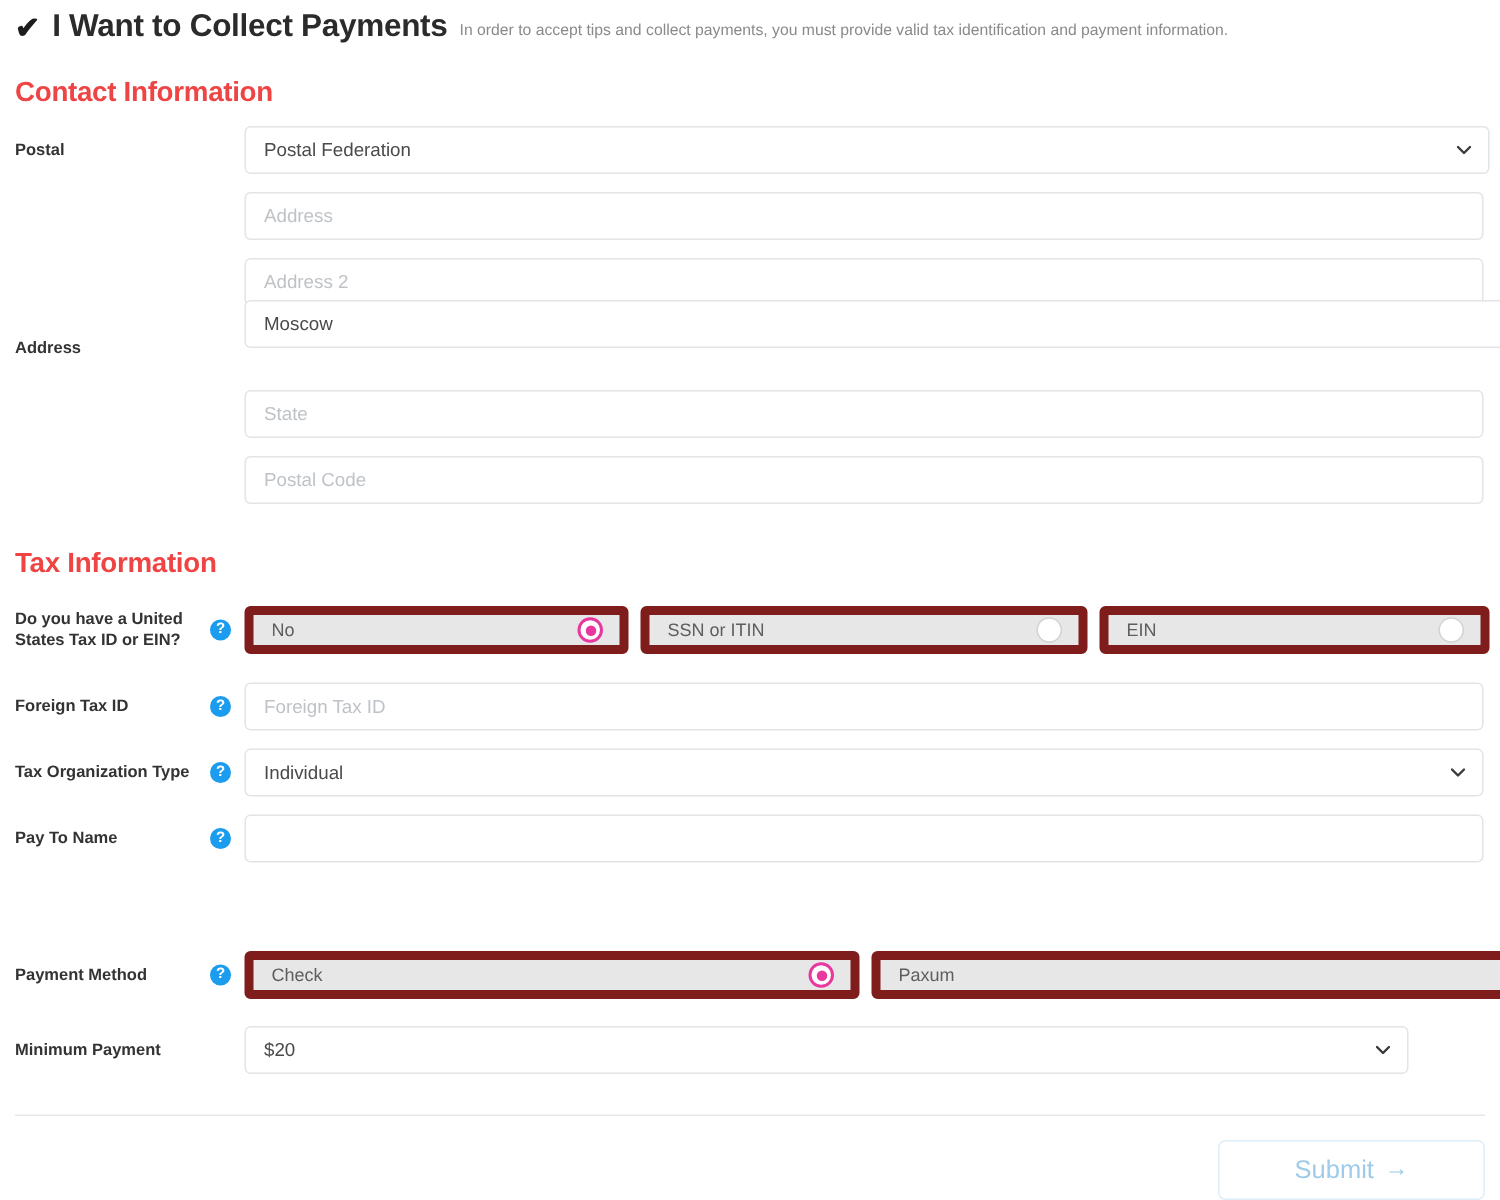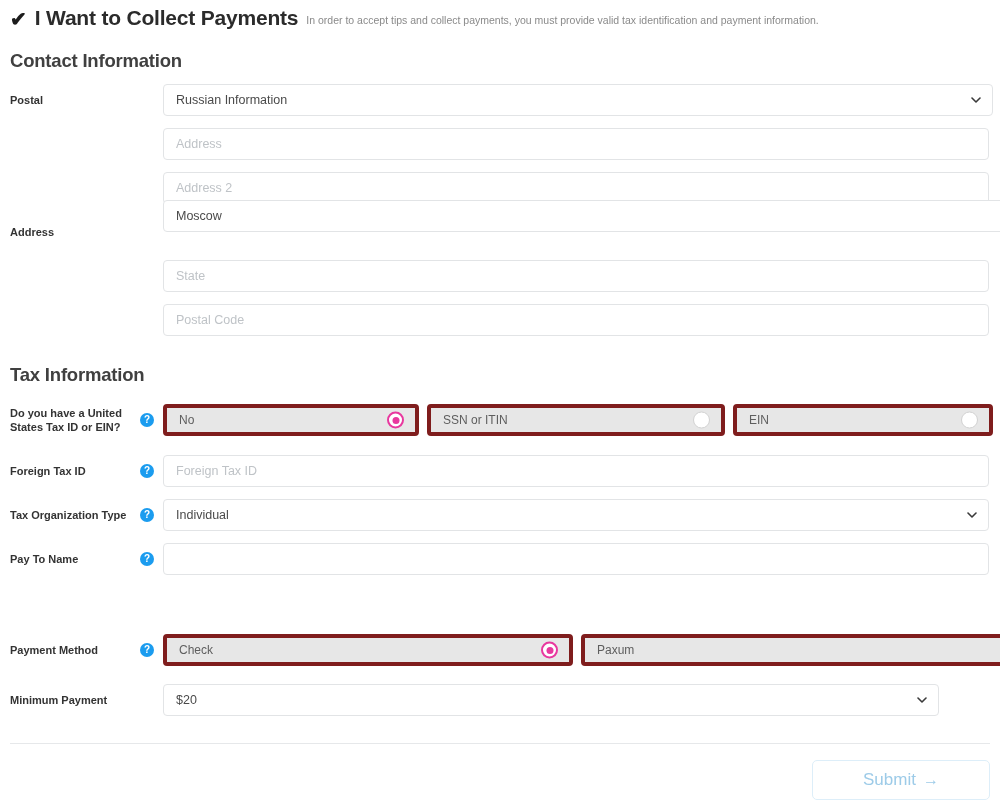--- a/index.html
+++ b/index.html
@@ -27,21 +27,21 @@
     letter-spacing: -0.2px; white-space: nowrap;
   }
   .page-subtitle {
     font-size: 10.5px; color: #8a8a8a; white-space: nowrap;
     position: relative; top: -1px;
   }
 
   
   .section-heading {
     position: absolute; left: 10px;
-    font-size: 18.5px; font-weight: bold; color: #404040;
+    font-size: 18.5px; font-weight: bold; color: #ef4444;
     letter-spacing: -0.2px;
   }
 
   
   .row { position: absolute; left: 0; width: 1000px; }
   .row-label {
     position: absolute; left: 10px; top: 0; width: 125px;
     font-size: 11px; font-weight: bold; color: #333333;
     line-height: 14px;
   }
@@ -73,21 +73,21 @@
     position: absolute; right: 11px; top: 50%;
     transform: translateY(-50%);
     width: 10px; height: 10px;
     pointer-events: none;
   }
   .chevron svg { display: block; }
 
   
   .radio-opt {
     position: absolute; height: 32px;
-    background: #e7e7e7; border: 4px solid #7f1d1d;
+    background: #e7e7e7; border: 6px solid #7f1d1d;
     border-radius: 4px;
     display: flex; align-items: center;
     padding: 0 12px;
     font-size: 12px; color: #5e5e5e;
     cursor: pointer;
   }
   .radio-dot {
     position: absolute; right: 11px; top: 50%;
     transform: translateY(-50%);
     width: 17px; height: 17px; border-radius: 50%;
@@ -129,21 +129,21 @@
     <span class="check-icon">✔</span>
     <span class="page-title">I Want to Collect Payments</span>
     <span class="page-subtitle">In order to accept tips and collect payments, you must provide valid tax identification and payment information.</span>
   </div>
 
   <div class="section-heading" style="top:50px">Contact Information</div>
 
   <div class="row" style="top:84px">
     <div class="row-label" style="top:9px">Postal</div>
     <div class="field filled select" style="left:163px; top:0; width:830px;">
-      <span>Russian Information</span>
+      <span>Postal Federation</span>
       <span class="chevron">
         <svg viewBox="0 0 10 10" width="10" height="10">
             <path d="M1 3 L5 7 L9 3" stroke="#3a3a3a" stroke-width="1.6" fill="none" stroke-linecap="round" stroke-linejoin="round"></path>
           </svg>
       </span>
     </div>
   </div>
 
   <div class="row" style="top:128px">
     <div class="row-label" style="top:97px">Address</div>

